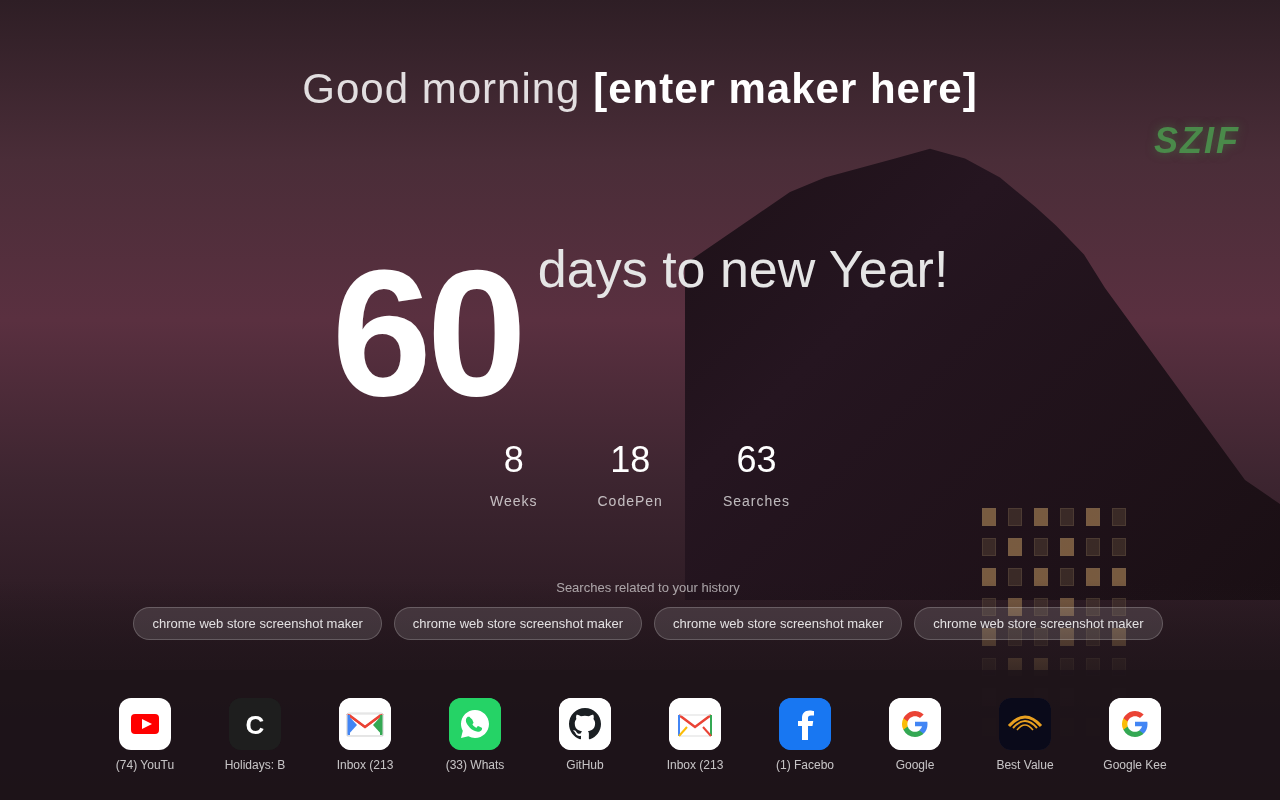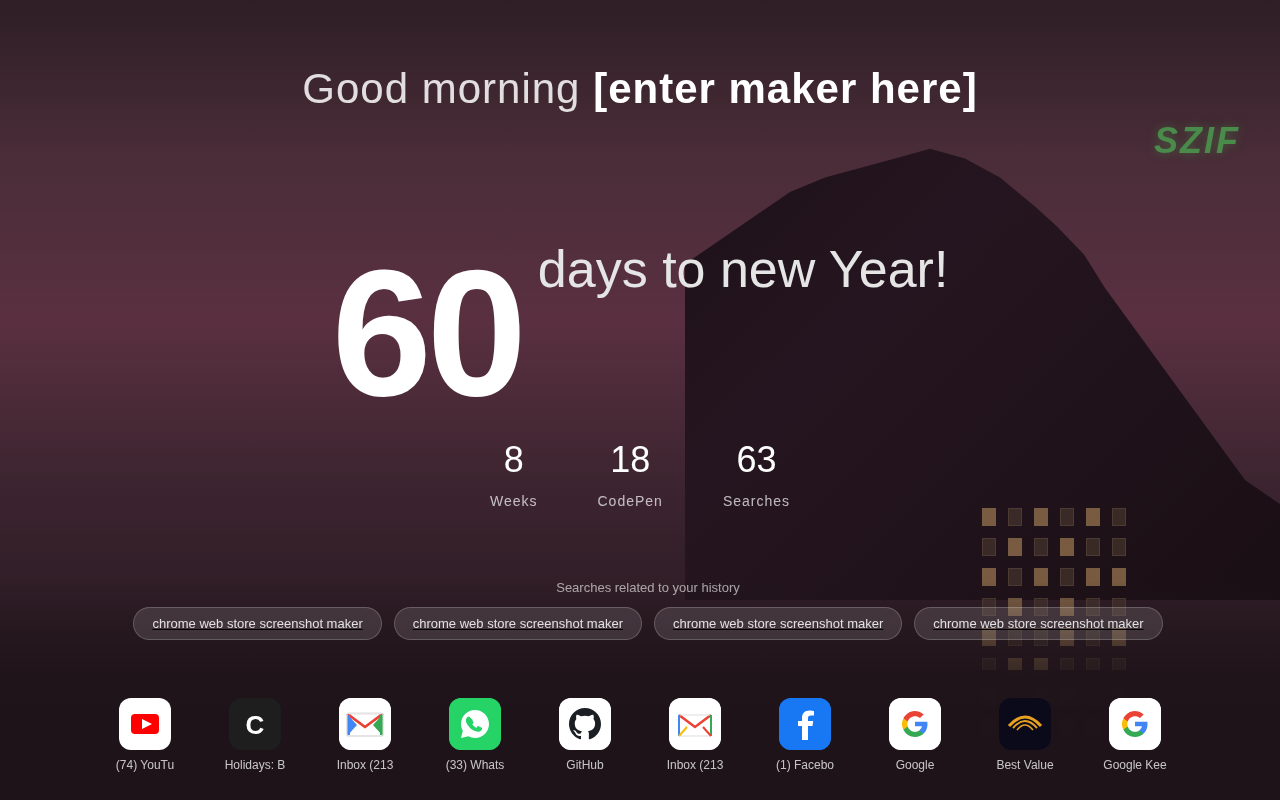--- a/index.html
+++ b/index.html
@@ -207,21 +207,20 @@
     .search-history-label {
       font-size: 13px;
       color: rgba(255,255,255,0.6);
     }
 
     .search-chips {
       display: flex;
       gap: 12px;
       flex-wrap: wrap;
       justify-content: space-between;
-      text-decoration: underline;
     }
 
     .search-chip {
       background: rgba(255,255,255,0.12);
       border: 1px solid rgba(255,255,255,0.2);
       color: rgba(255,255,255,0.85);
       font-size: 13px;
       padding: 8px 18px;
       border-radius: 20px;
       cursor: pointer;

